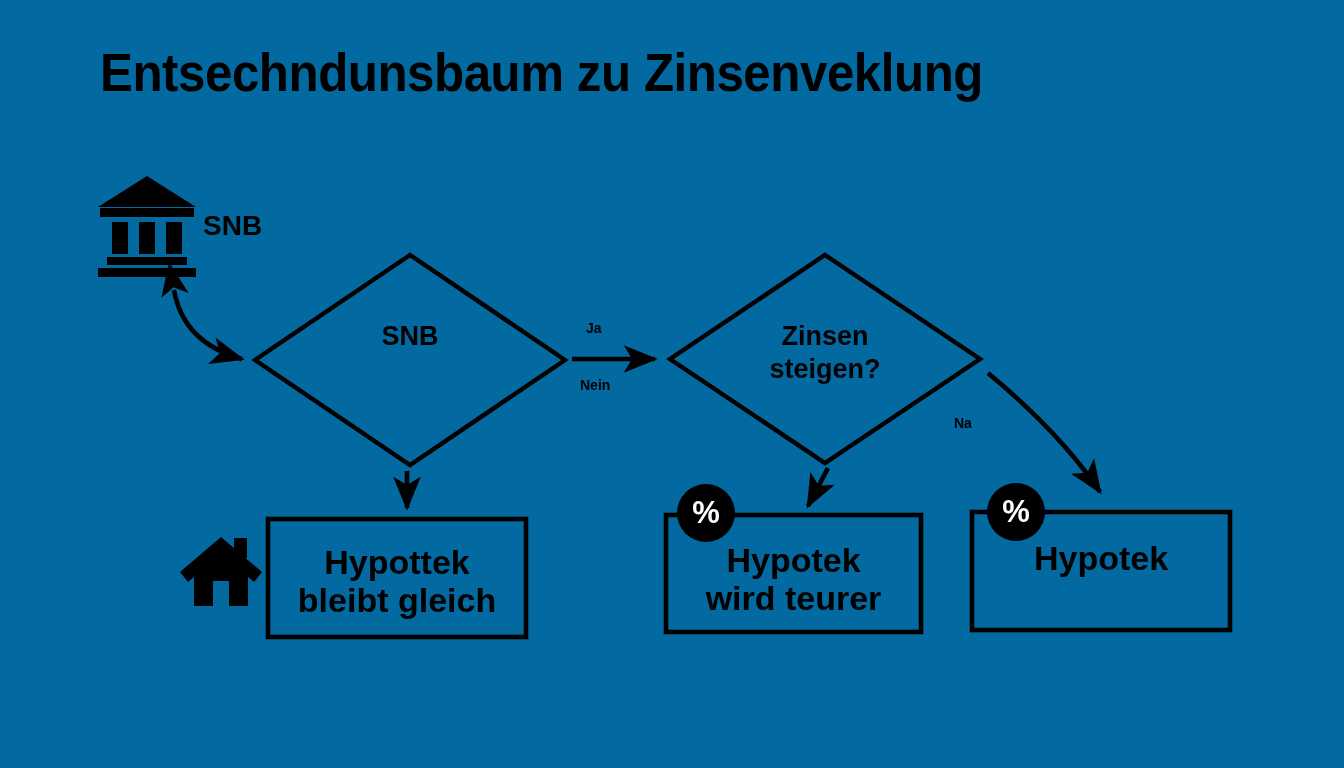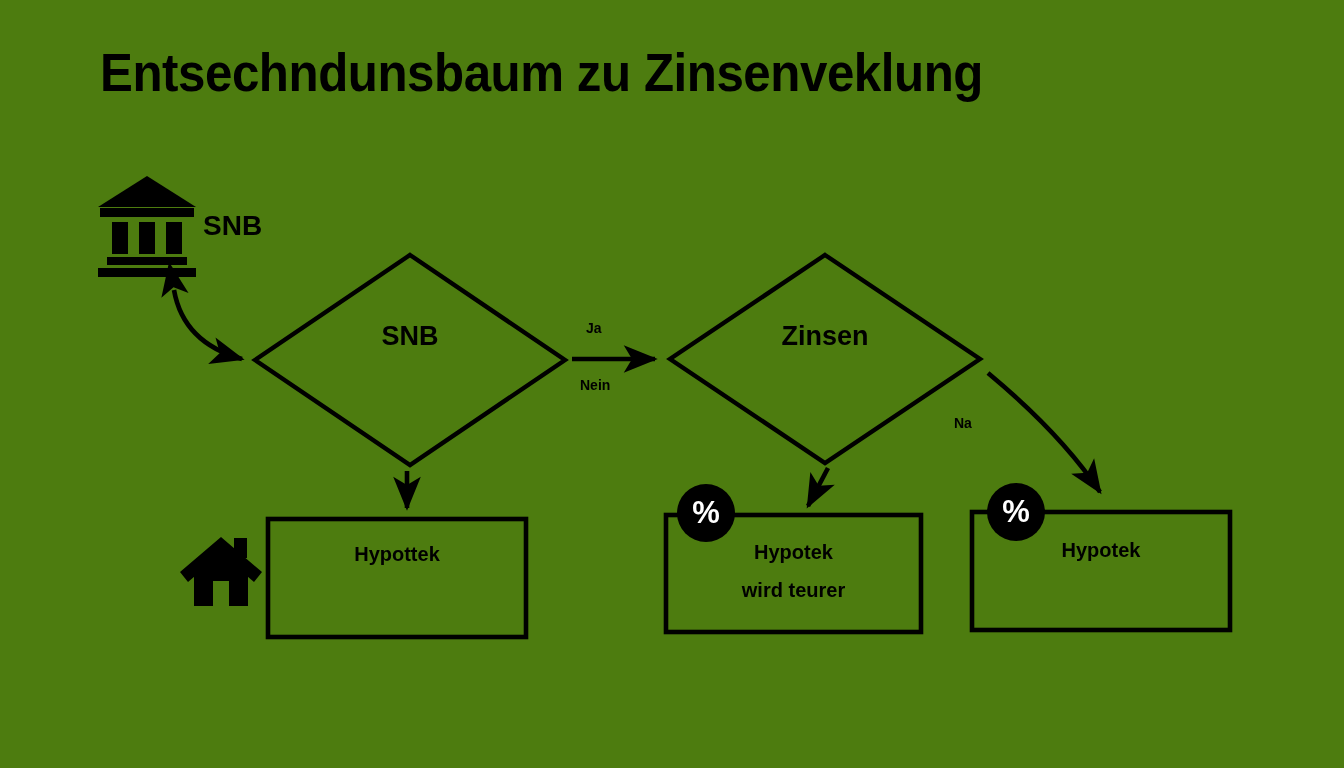--- a/index.html
+++ b/index.html
@@ -10,21 +10,21 @@
     width: 1344px;
     height: 768px;
     background: #fdfdfe;
     font-family: "Liberation Sans", sans-serif;
     overflow: hidden;
   }
   #canvas {
     position: relative;
     width: 1344px;
     height: 768px;
-    background: #4d7c0f;
+    background: #0369a1;
   }
   
   #title {
     position: absolute;
     left: 100px;
     top: 42px;
     font-size: 53px;
     font-weight: 700;
     color: #000000;
     letter-spacing: -0.5px;
@@ -44,21 +44,21 @@
   .node-text {
     position: absolute;
     color: #000000;
     font-weight: 700;
     text-align: center;
     line-height: 1.22;
     white-space: pre;
     pointer-events: none;
   }
   .diamond-text { font-size: 27px; }
-  .box-text { font-size: 20px; }
+  .box-text { font-size: 34px; }
   .edge-label {
     position: absolute;
     color: #000000;
     font-weight: 700;
     font-size: 14px;
     white-space: nowrap;
   }
   .icon-label {
     position: absolute;
     color: #000000;
@@ -139,26 +139,28 @@
     <line x1="828" y1="468" x2="808" y2="506" stroke="#000" stroke-width="4.6" marker-end="url(#arrowSm)"></line>
 
     <path d="M988,373 C1030,408 1072,450 1100,492" fill="none" stroke="#000" stroke-width="4.6" marker-end="url(#arrowSm)"></path>
   </svg>
 
   <div class="icon-label" style="left:203px; top:210px;">SNB</div>
 
   <div class="node-text diamond-text" style="left:260px; top:320px; width:300px;">SNB</div>
 
   <div class="node-text diamond-text" style="left:675px; top:320px; width:300px;">Zinsen</div>
+  <div class="node-text diamond-text" style="left:675px; top:353px; width:300px;">steigen?</div>
 
   <div class="edge-label" style="left:586px; top:320px;">Ja</div>
   <div class="edge-label" style="left:580px; top:377px;text-align:center;">Nein</div>
   <div class="edge-label" style="left:954px; top:406px;margin-top:9px;">Na</div>
 
   <div class="node-text box-text" style="left:268px; top:542px; width:258px;">Hypottek</div>
+  <div class="node-text box-text" style="left:268px; top:580px; width:258px;">bleibt gleich</div>
 
   <div class="node-text box-text" style="left:666px; top:540px; width:255px;">Hypotek</div>
   <div class="node-text box-text" style="left:666px; top:578px; width:255px;">wird teurer</div>
 
   <div class="node-text box-text" style="left:972px; top:538px; width:258px;">Hypotek</div>
 
   <div class="pct-text" style="left:676px; top:495px; width:60px;">%</div>
   <div class="pct-text" style="left:986px; top:494px; width:60px;">%</div>
 
   <div class="hit" style="left:96px; top:172px; width:102px; height:108px;"></div>

